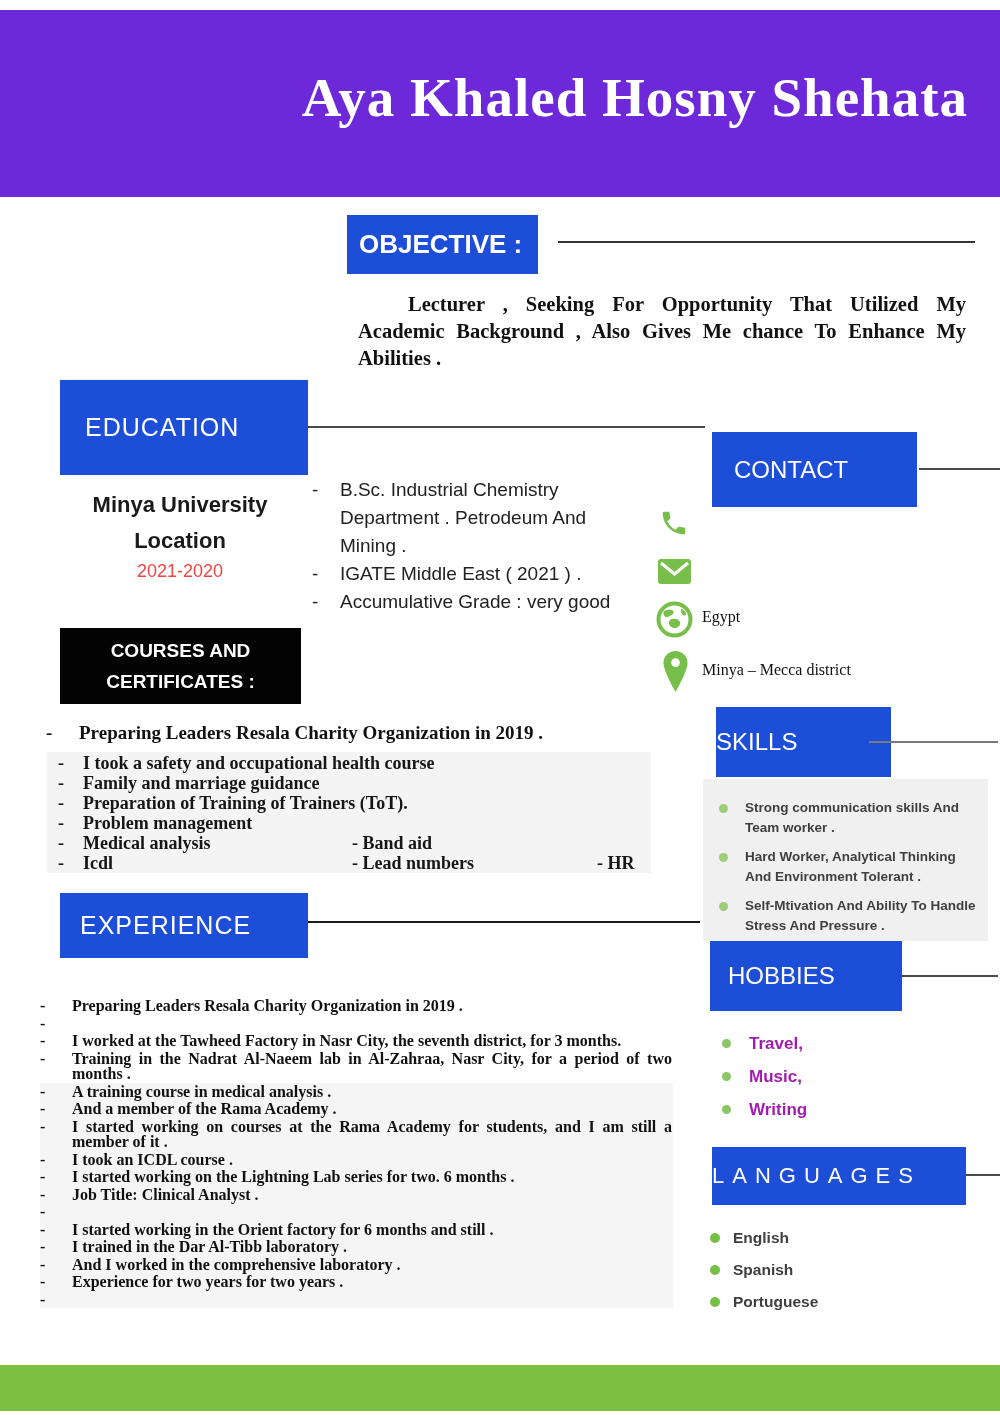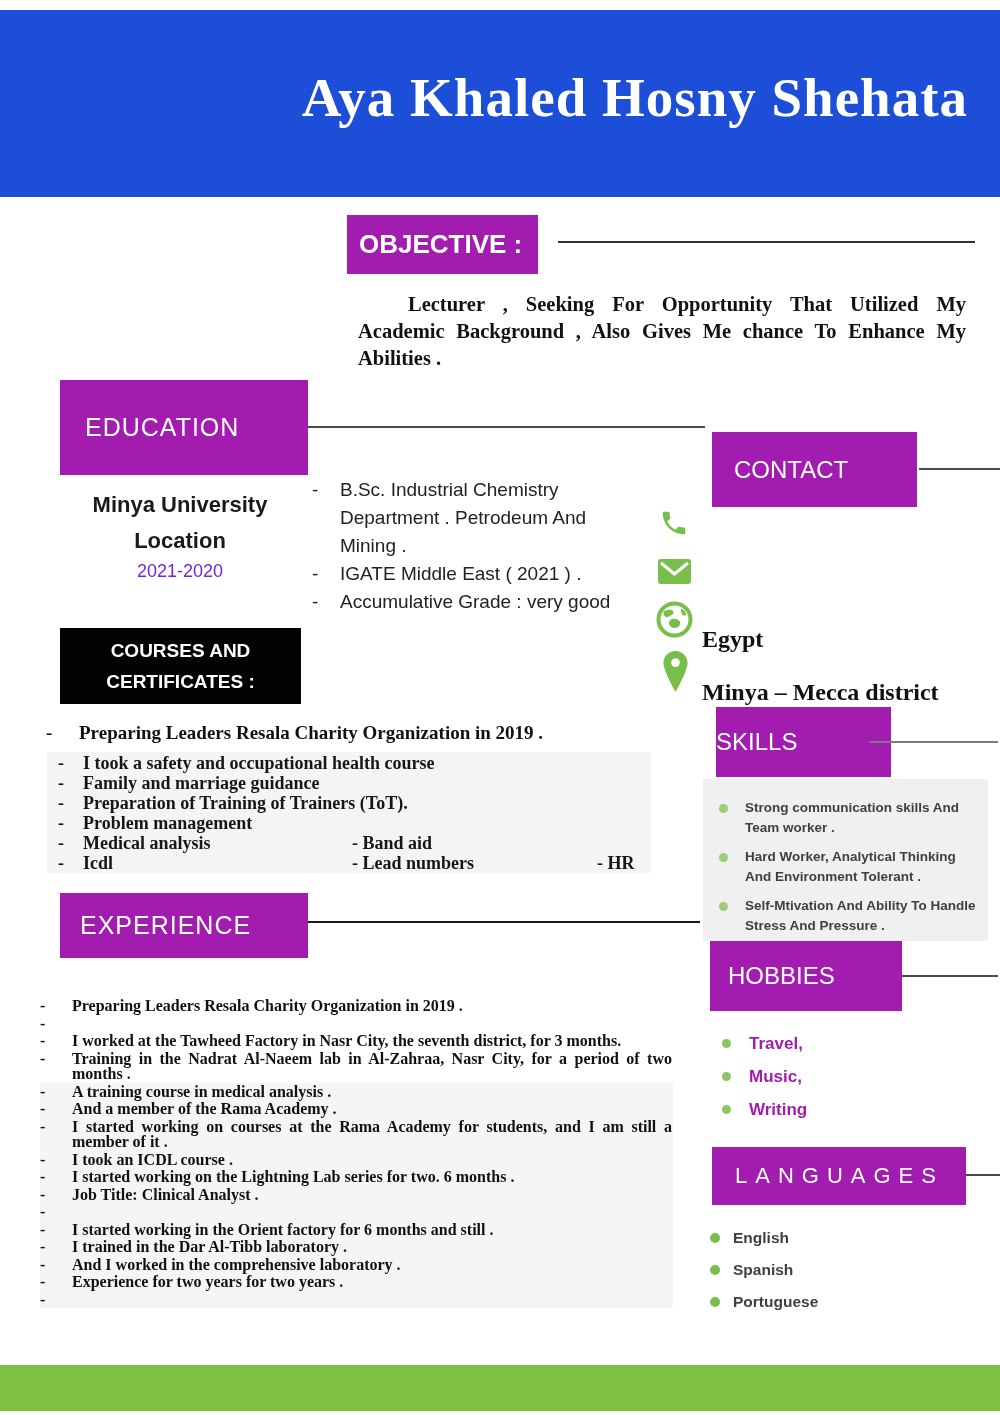--- a/index.html
+++ b/index.html
@@ -1,51 +1,51 @@
 <!DOCTYPE html>
 <html><head>
 <meta charset="utf-8">
 <style>
   html,body{margin:0;padding:0;background:#fff;}
   .page{position:relative;width:1000px;height:1415px;background:#ffffff;overflow:hidden;
         font-family:"Liberation Sans", sans-serif;}
 
   
-  .header-bar{position:absolute;left:0;top:10px;width:1000px;height:187px;background:#1d4ed8;}
+  .header-bar{position:absolute;left:0;top:10px;width:1000px;height:187px;background:#6d28d9;}
   .name{position:absolute;right:32px;top:56px;color:#ffffff;
         font-family:"Liberation Serif", serif;font-weight:bold;font-size:55px;letter-spacing:1px;white-space:nowrap;}
 
   
-  .hbox{position:absolute;background:#a21caf;color:#fff;display:flex;align-items:center;
+  .hbox{position:absolute;background:#1d4ed8;color:#fff;display:flex;align-items:center;
         font-family:"Liberation Sans", sans-serif;}
   .hline{position:absolute;height:2px;background:#4a4a4a;}
 
   
   .objective-box{left:347px;top:215px;width:191px;height:59px;font-size:26px;font-weight:bold;padding-left:12px;box-sizing:border-box;}
   .objective-line{left:558px;top:241px;width:417px;background:#333;}
   .objective-text{position:absolute;left:358px;top:291px;width:608px;
         font-family:"Liberation Serif", serif;font-weight:bold;font-size:20.5px;line-height:27px;
         text-align:justify;text-indent:50px;color:#111;}
 
   
   .education-box{left:60px;top:380px;width:248px;height:95px;font-size:25px;padding-left:25px;box-sizing:border-box;letter-spacing:1px;}
   .education-line{left:308px;top:426px;width:397px;}
   .edu-school{position:absolute;left:55px;top:487px;width:250px;text-align:center;
         font-weight:bold;font-size:22px;line-height:36px;color:#1a1a1a;}
-  .edu-years{position:absolute;left:55px;top:561px;width:250px;text-align:center;font-size:18px;color:#6d28d9;}
+  .edu-years{position:absolute;left:55px;top:561px;width:250px;text-align:center;font-size:18px;color:#ef4444;}
   .edu-list{position:absolute;left:312px;top:476px;width:345px;font-size:19px;line-height:28px;color:#222;}
   .edu-item{display:flex;}
   .edu-item .dash{width:28px;flex:none;}
   .edu-item .txt{width:282px;}
 
   
   .contact-box{left:712px;top:432px;width:205px;height:75px;font-size:24px;padding-left:22px;box-sizing:border-box;}
   .contact-line{left:919px;top:468px;width:81px;}
   .cicon{position:absolute;}
-  .contact-label{position:absolute;font-family:"Liberation Serif", serif;font-weight:bold;font-size:24px;color:#111;margin-top:18px;}
+  .contact-label{position:absolute;font-family:"Liberation Serif", serif;font-weight:normal;font-size:16px;color:#111;}
 
   
   .courses-box{left:60px;top:628px;width:241px;height:76px;background:#030303;flex-direction:column;justify-content:center;
         font-size:19px;font-weight:bold;text-align:center;line-height:31px;}
   .courses-first{position:absolute;left:46px;top:722px;width:620px;display:flex;
         font-family:"Liberation Serif", serif;font-weight:bold;font-size:19px;color:#111;}
   .courses-first .dash{width:33px;flex:none;}
   .courses-panel{position:absolute;left:47px;top:752px;width:604px;height:121px;background:#f4f4f4;
         font-family:"Liberation Serif", serif;font-weight:bold;font-size:18px;color:#161616;padding-top:1px;box-sizing:border-box;}
   .crow{position:relative;height:20px;line-height:20px;}
@@ -75,21 +75,21 @@
 
   
   .hobbies-box{left:710px;top:941px;width:192px;height:70px;font-size:24px;padding-left:18px;box-sizing:border-box;}
   .hobbies-line{left:902px;top:975px;width:96px;}
   .hobby-list{position:absolute;left:722px;top:1033px;}
   .hobby-item{position:relative;padding-left:27px;margin-bottom:12px;
         font-weight:bold;font-size:17px;line-height:21px;color:#a21caf;}
   .hobby-item .dot{left:0;top:6px;background:#8cc565;}
 
   
-  .languages-box{left:712px;top:1147px;width:254px;height:58px;font-size:22px;letter-spacing:8px;padding-left:23px;box-sizing:border-box;}
+  .languages-box{left:712px;top:1147px;width:254px;height:58px;font-size:22px;letter-spacing:8px;box-sizing:border-box;}
   .languages-line{left:966px;top:1174px;width:34px;}
   .lang-list{position:absolute;left:710px;top:1228px;}
   .lang-item{position:relative;padding-left:23px;margin-bottom:12px;
         font-weight:bold;font-size:15.5px;line-height:20px;color:#3f3f3f;}
   .lang-item .dot{left:0;top:5px;width:10px;height:10px;background:#77bf4a;}
 
   
   .footer-bar{position:absolute;left:0;top:1365px;width:1000px;height:46px;background:#7ec142;}
 
   .icon-svg{display:block;}

